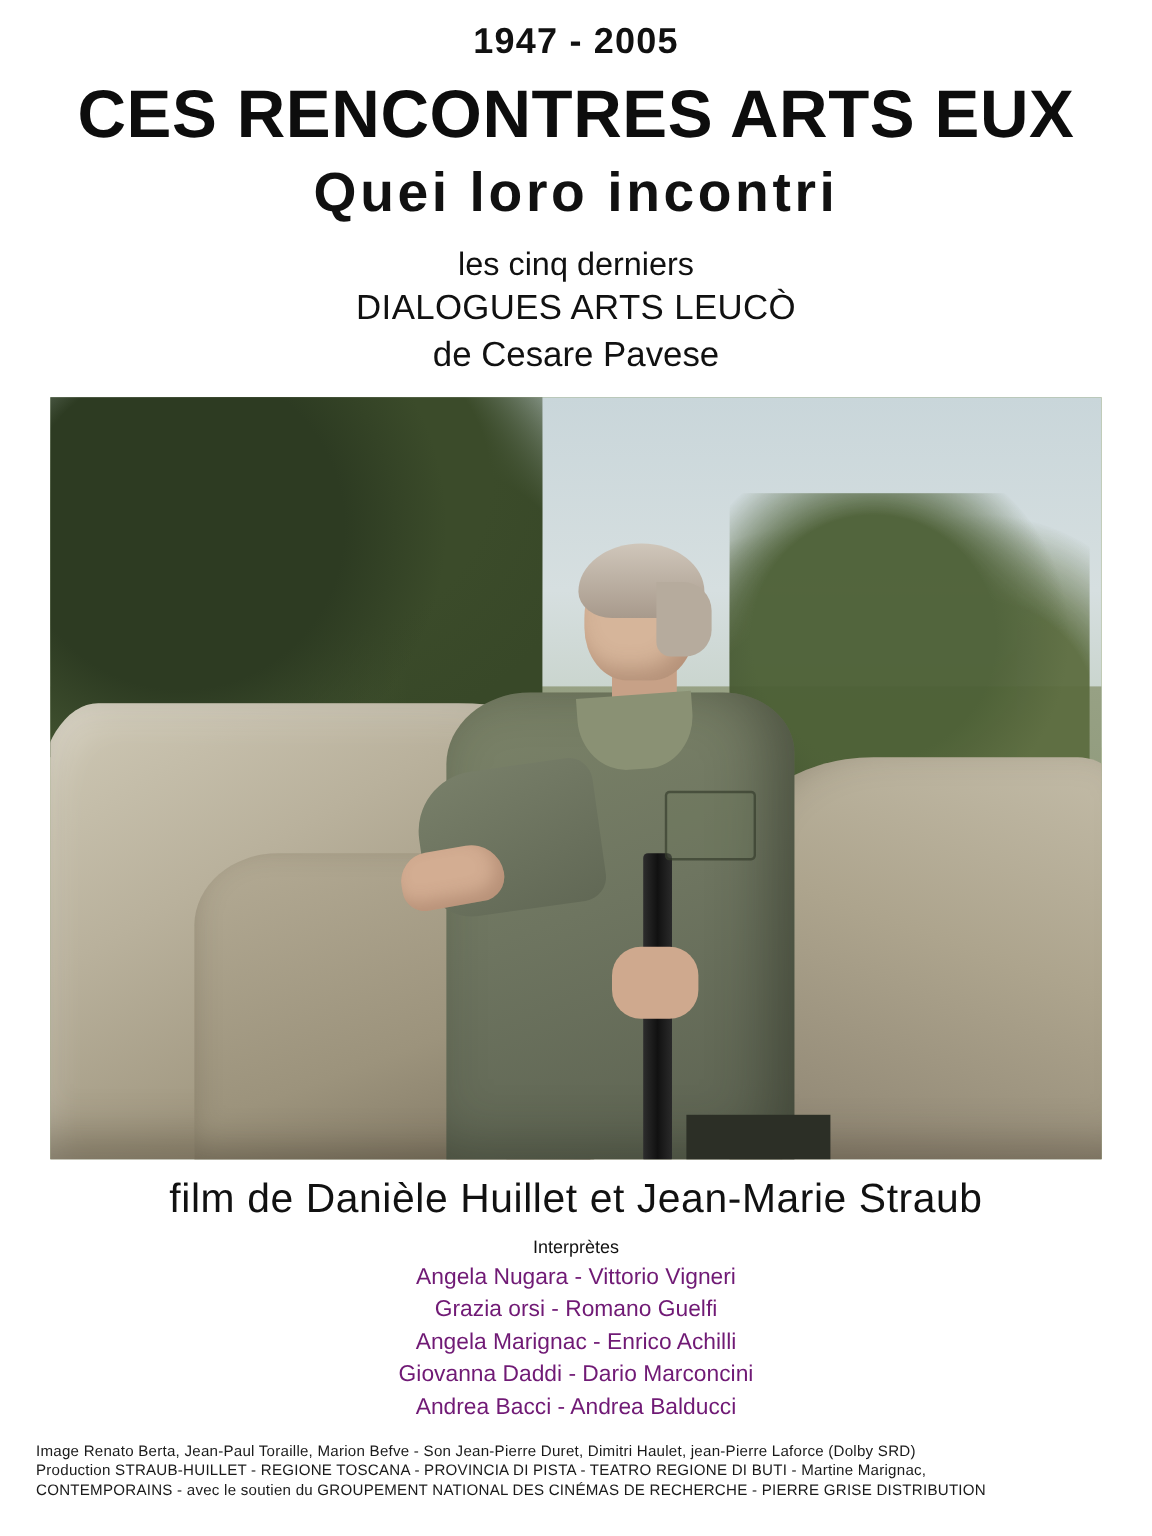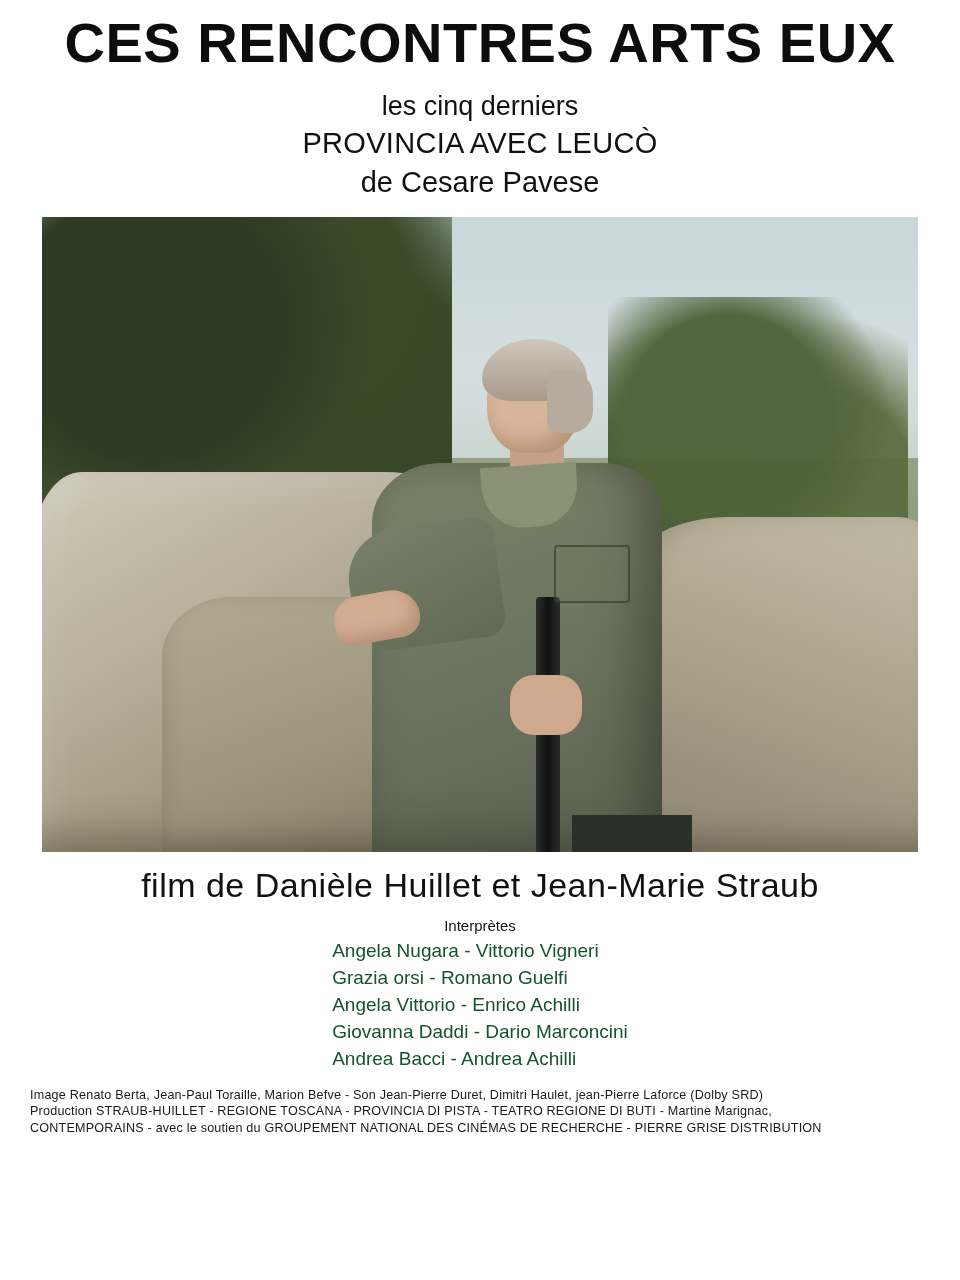--- a/index.html
+++ b/index.html
@@ -243,46 +243,49 @@
     color: #111;
     white-space: nowrap;
   }
   .cast-head {
     margin-top: 12px;
     font-size: 15px;
     color: #111;
   }
   .cast-list {
     margin-top: 4px;
+    text-align: center;
     font-size: 19px;
     line-height: 1.42;
-    color: #14532d;
+    color: #701a75;
   }
   .fineprint {
     margin-top: 14px;
     width: 900px;
     text-align: left;
     font-size: 12.6px;
     line-height: 1.32;
     letter-spacing: 0.2px;
     color: #1a1a1a;
   }
 </style>
 </head>
 <body>
 
 <div class="poster">
 
+  <div class="years">1947 - 2005</div>
 
   <div class="title-main">CES RENCONTRES ARTS EUX</div>
 
+  <div class="title-it">Quei loro incontri</div>
 
   <div class="subtitle-block">
     <div class="sub1">les cinq derniers</div>
-    <div class="sub2">PROVINCIA AVEC LEUCÒ</div>
+    <div class="sub2">DIALOGUES ARTS LEUCÒ</div>
     <div class="sub3">de Cesare Pavese</div>
   </div>
 
   <div class="photo" aria-label="film still">
     <div class="sky"></div>
     <div class="hill"></div>
     <div class="tree-left"></div>
     <div class="tree-right"></div>
     <div class="rock-right"></div>
     <div class="rock-mid"></div>
@@ -304,23 +307,23 @@
     </div>
   </div>
 
   <div class="film-de">film de Danièle Huillet et Jean-Marie Straub</div>
 
   <div class="cast-head">Interprètes</div>
 
   <div class="cast-list">
     <div>Angela Nugara - Vittorio Vigneri</div>
     <div>Grazia orsi - Romano Guelfi</div>
-    <div>Angela Vittorio - Enrico Achilli</div>
+    <div>Angela Marignac - Enrico Achilli</div>
     <div>Giovanna Daddi - Dario Marconcini</div>
-    <div>Andrea Bacci - Andrea Achilli</div>
+    <div>Andrea Bacci - Andrea Balducci</div>
   </div>
 
   <div class="fineprint">
     <div>Image Renato Berta, Jean-Paul Toraille, Marion Befve  -  Son Jean-Pierre Duret, Dimitri Haulet, jean-Pierre Laforce (Dolby SRD)</div>
     <div>Production STRAUB-HUILLET - REGIONE TOSCANA - PROVINCIA DI PISTA - TEATRO REGIONE DI BUTI - Martine Marignac,</div>
     <div>CONTEMPORAINS -  avec le soutien du GROUPEMENT NATIONAL DES CINÉMAS DE RECHERCHE - PIERRE GRISE DISTRIBUTION</div>
   </div>
 
 </div>
 

